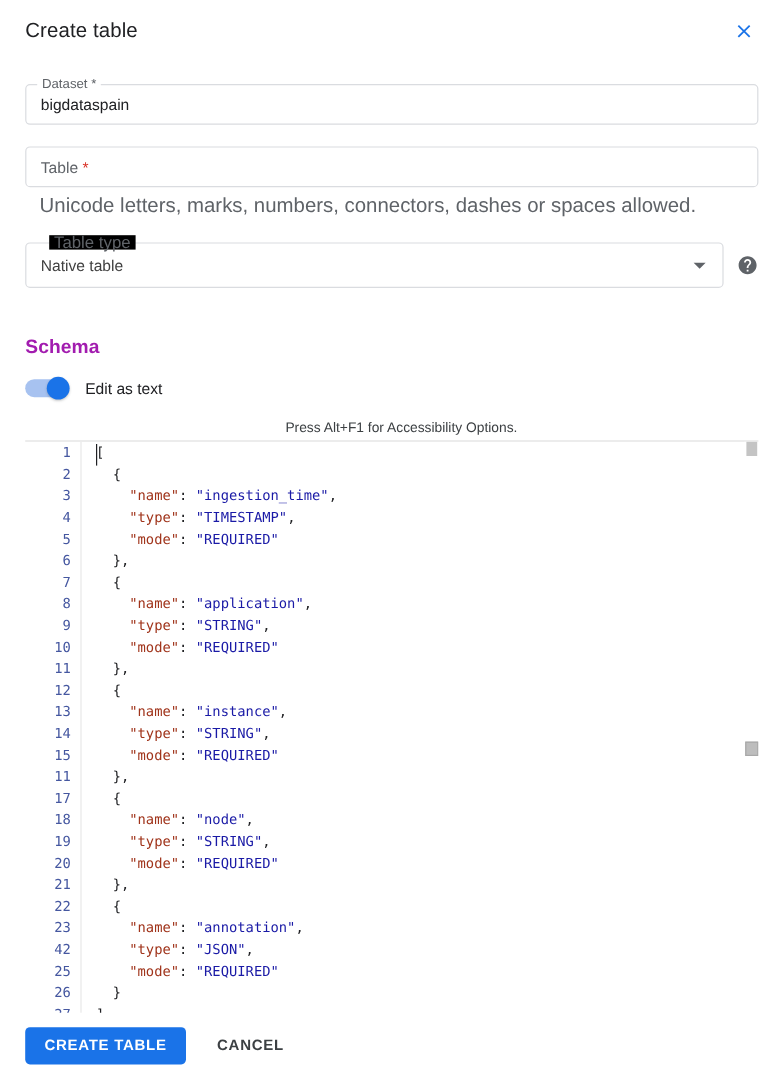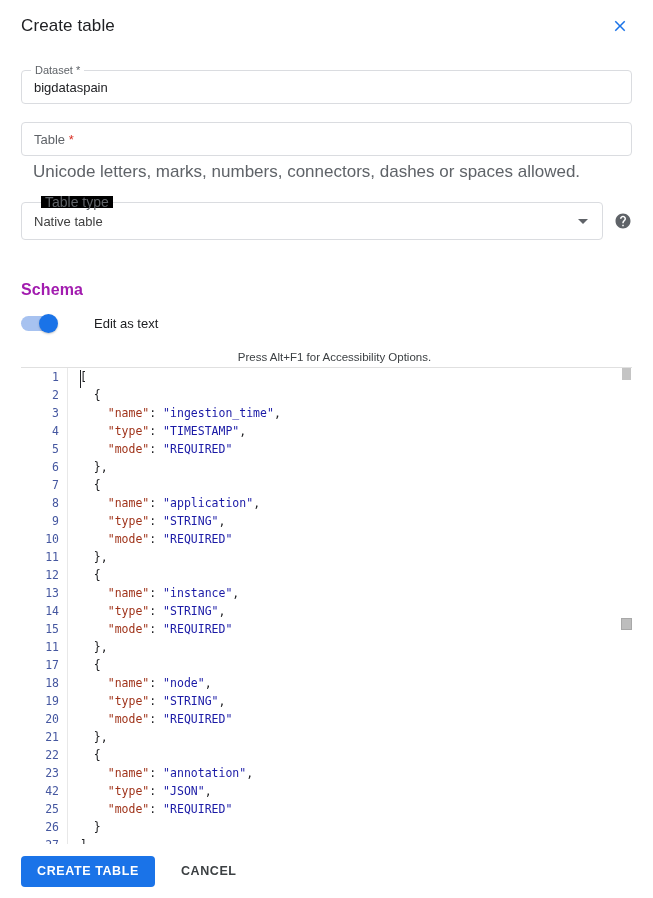--- a/index.html
+++ b/index.html
@@ -154,21 +154,20 @@
     font-size: 16px;
     font-weight: bold;
     color: #a21caf;
     margin-top: 41px;
     letter-spacing: .1px;
   }
   .toggle-row {
     display: flex;
     align-items: center;
     margin-top: 17px;
-    gap: 23px;
   }
   .toggle {
     width: 36px;
     height: 15px;
     border-radius: 8px;
     background: #a7c2f0;
     position: relative;
     cursor: pointer;
     flex: 0 0 auto;
   }

